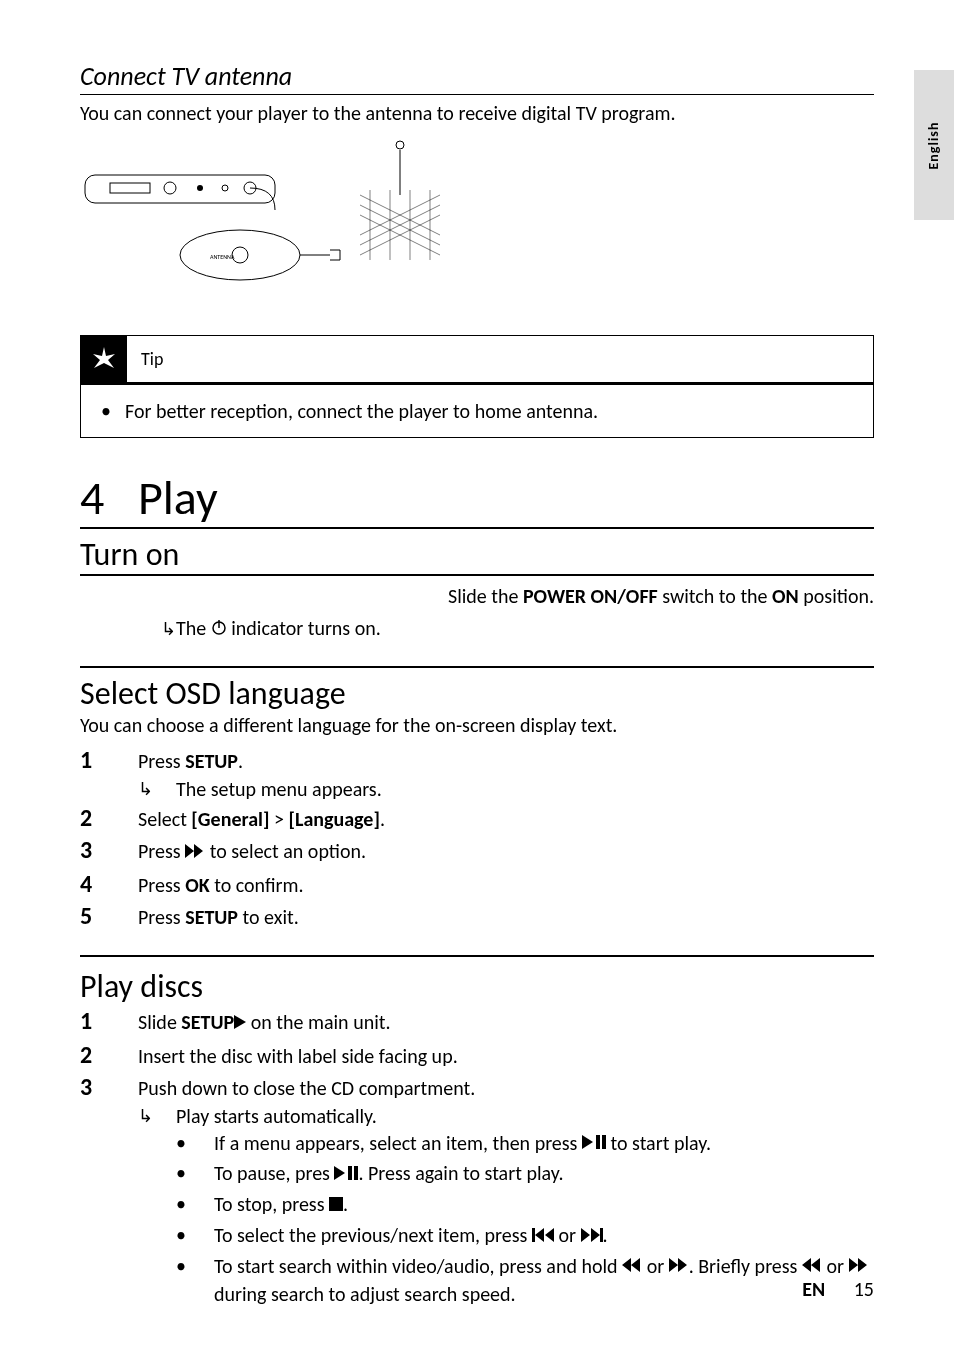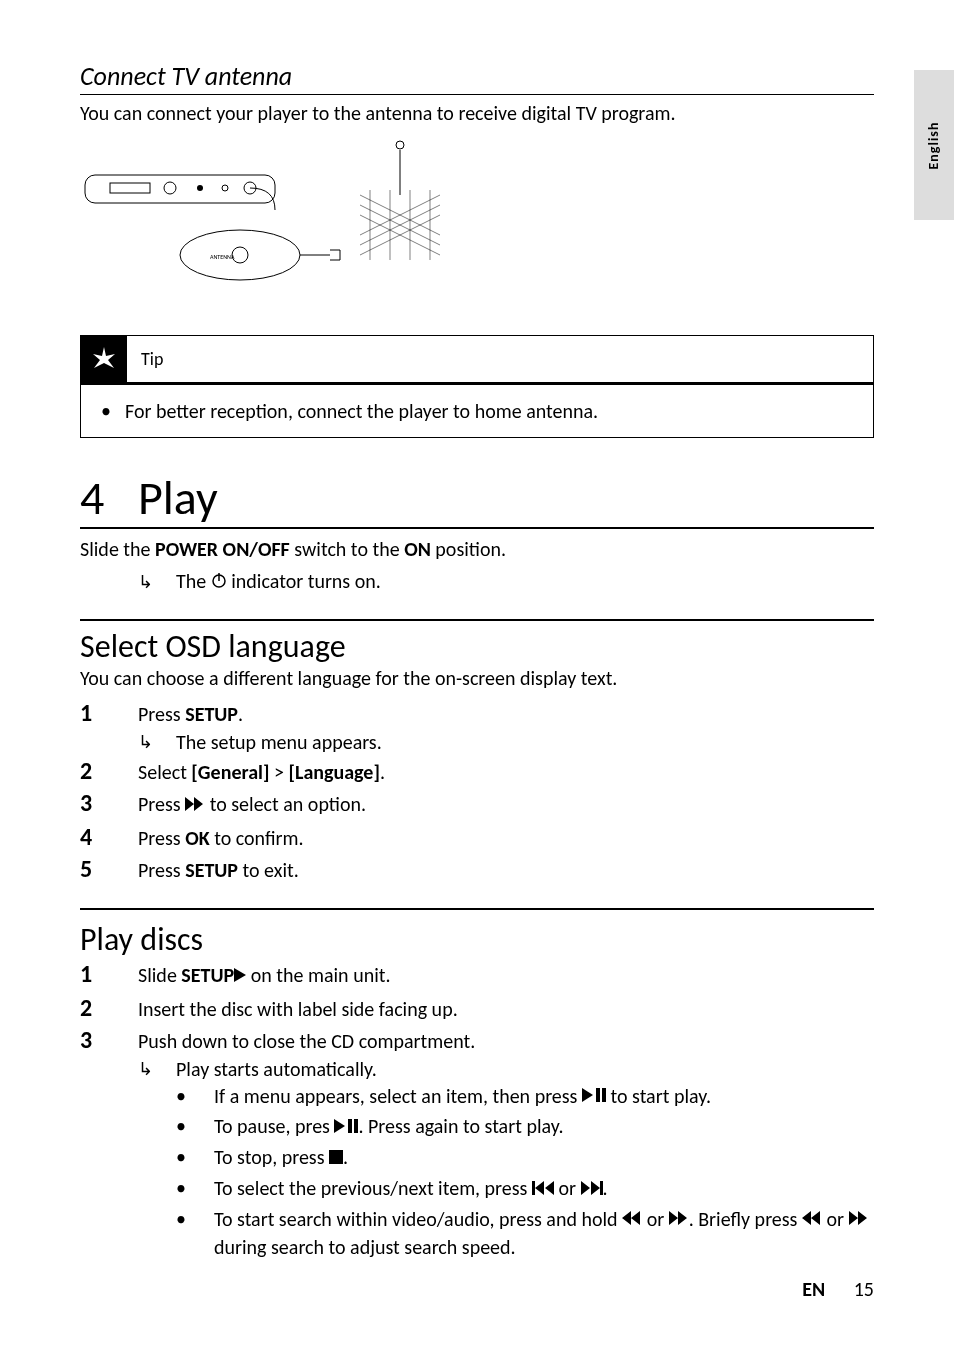--- a/index.html
+++ b/index.html
@@ -99,21 +99,21 @@
       font-size: 48px;
       font-weight: normal;
     }
     .h2 {
       font-size: 32px;
       font-weight: normal;
       border-bottom: 2px solid #000;
       margin-top: 6px;
       padding-bottom: 0;
     }
-    .step-block { margin-top: 8px; }
+    .step-block { margin-top: 8px; text-align: right; }
     .step-row {
       display: flex;
       font-size: 20px;
       font-weight: 300;
       margin-bottom: 2px;
       align-items: baseline;
     }
     .step-num {
       font-size: 24px;
       font-weight: bold;
@@ -221,20 +221,21 @@
         <span>For better reception, connect the player to home antenna.</span>
       </div>
     </div>
   </div>
 
   <div class="chapter-row">
     <div class="chapter-num">4</div>
     <div class="chapter-title">Play</div>
   </div>
 
+  <div class="h2">Turn on</div>
   <div class="step-block">
     <div class="body-text">
       <span>Slide the </span><span class="bold">POWER ON/OFF</span><span> switch to the </span><span class="bold">ON</span><span> position.</span>
     </div>
     <div class="result-row">
       <span class="result-arrow">↳</span>
       <span>
         <span>The </span><span class="inline-icon"><svg width="16" height="16" viewBox="0 0 16 16">
               <circle cx="8" cy="9" r="6" fill="none" stroke="#000" stroke-width="1.5"></circle>
               <line x1="8" y1="1" x2="8" y2="9" stroke="#000" stroke-width="1.5"></line>

